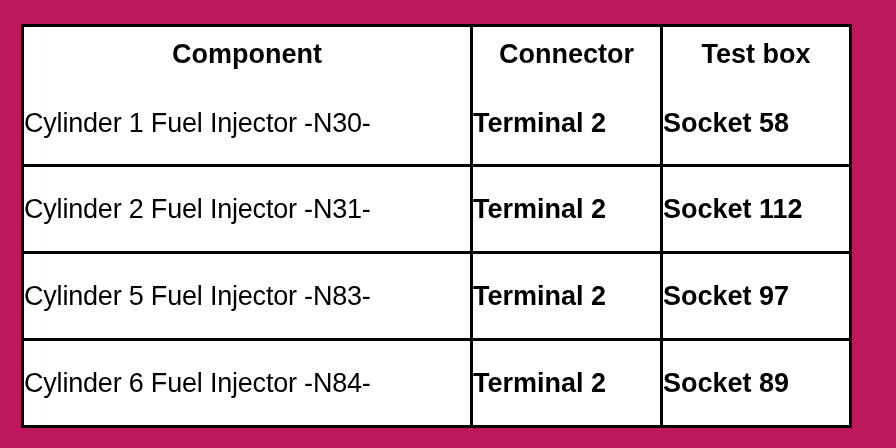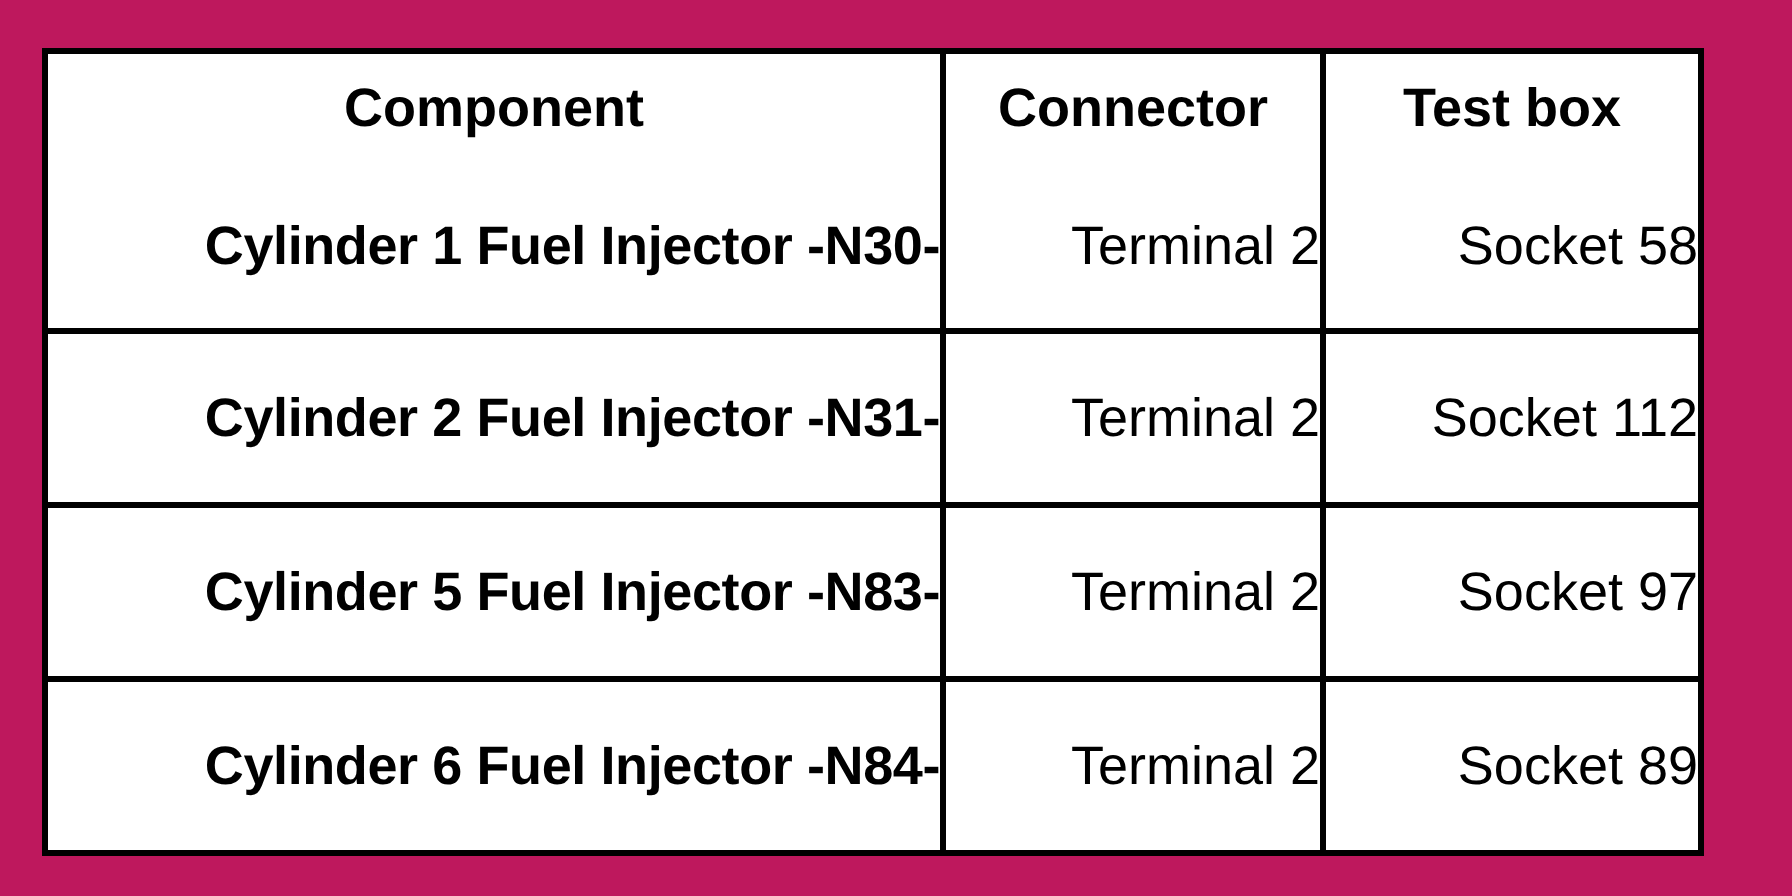--- a/index.html
+++ b/index.html
@@ -56,29 +56,29 @@
     border-right: 0;
   }
 
   .wiring-table thead th {
     font-weight: bold;
     text-align: center;
     letter-spacing: 0px;
   }
 
   .cell-component {
-    text-align: right;
+    text-align: left;
     padding-left: 9px;
-    font-weight: bold;
+    font-weight: normal;
     letter-spacing: -0.2px;
   }
   .cell-connector,
   .cell-testbox {
-    text-align: right;
-    font-weight: normal;
+    text-align: left;
+    font-weight: bold;
   }
 </style>
 </head>
 <body>
 
 <div class="page">
   <table class="wiring-table">
     <colgroup>
       <col class="col-component">
       <col class="col-connector">

